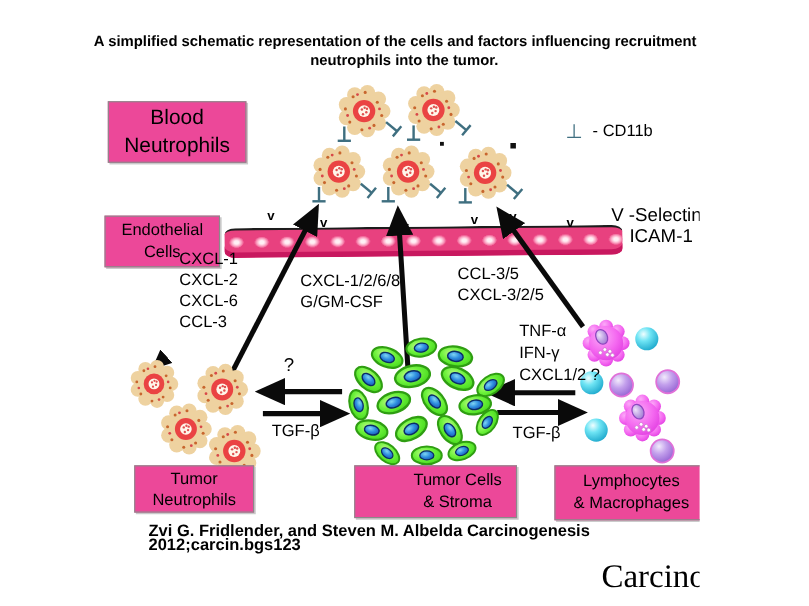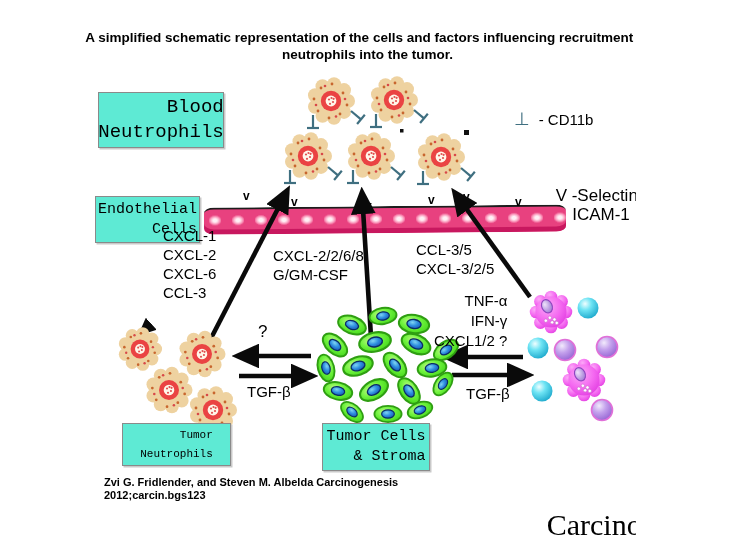--- a/index.html
+++ b/index.html
@@ -2,49 +2,49 @@
 <html><head>
 <meta charset="utf-8">
 <style>
   html,body{margin:0;padding:0;background:#fff;}
   .canvas{position:relative;width:636px;height:551px;background:#fff;overflow:hidden;
           font-family:"Liberation Sans",sans-serif;color:#000;}
   .pre{white-space:pre-line;}
   .abs{position:absolute;}
   .title{top:29px;left:0;width:735px;text-align:center;font-weight:bold;
          font-size:13.5px;line-height:17px;}
-  .box{position:absolute;background:#5eead4;border:1px solid #8a8a8a;
+  .box{position:absolute;background:#ec4899;border:1px solid #8a8a8a;
        box-shadow:1.5px 1.5px 0 #c9c9c9;display:flex;align-items:center;justify-content:center;
-       text-align:right;font-family:Liberation Mono, monospace;}
+       text-align:center;font-family:Liberation Sans, sans-serif;}
   .box-blood{left:98px;top:92px;width:124px;height:54px;font-size:19px;line-height:25px;}
   .box-endo{left:95px;top:196px;width:103px;height:45px;font-size:15px;line-height:20px;}
-  .box-tneut{left:122px;top:423px;width:107px;height:41px;font-size:11px;line-height:19px;}
-  .box-tcell{left:322px;top:423px;width:106px;height:46px;font-size:15px;line-height:20px;}
+  .box-tneut{left:122px;top:423px;width:107px;height:41px;font-size:15px;line-height:19px;}
+  .box-tcell{left:322px;top:423px;width:106px;height:46px;font-size:15px;line-height:20px;padding-left:40px;}
   .box-lymph{left:504px;top:423px;width:138px;height:48px;font-size:15px;line-height:20px;}
   .lbl{position:absolute;font-size:15px;line-height:19px;}
   .lbl-left-chemo{left:163px;top:226px;}
   .lbl-center-chemo{left:273px;top:246px;}
   .lbl-right-chemo{left:416px;top:240px;}
-  .lbl-cytokines{left:434px;top:291px;line-height:20px;text-align:right;}
+  .lbl-cytokines{left:472px;top:291px;line-height:20px;}
   .lbl-question{left:258px;top:322px;font-size:17px;}
   .lbl-tgf-left{left:247px;top:382px;}
   .lbl-tgf-right{left:466px;top:384px;}
   .cd11b{left:514px;top:108px;display:flex;gap:9px;align-items:center;}
   .cd11b .sym{font-size:18px;color:#3f6f80;}
   .cd11b .txt{font-size:15px;text-align:right;}
   .adhesion{left:545px;top:186px;width:112px;text-align:center;font-size:17px;line-height:19px;}
   .endothelium{left:204px;top:206px;width:362px;height:25px;
      background-color:#e8417f;
      background-image:radial-gradient(ellipse 9px 7px at 11px 11px,#fff0f5 0 22%,#fca9c6 48%,#ef5e93 70%,rgba(0,0,0,0) 72%);
      background-size:23px 25px;background-repeat:repeat-x;
      border-top:2px solid #1c1c1c;border-radius:10px/6px;
      box-shadow:inset 0 -5px 0 rgba(198,22,94,.95);
      transform:rotate(-0.5deg);}
   .vmark{position:absolute;font-size:12px;font-weight:bold;}
-  .citation{left:104px;top:476px;font-size:11px;font-weight:bold;line-height:13px;}
+  .citation{left:135px;top:476px;font-size:15px;font-weight:bold;line-height:13px;}
   .copyright{left:4px;top:516px;font-size:9.5px;line-height:11.5px;white-space:pre;}
   .journal{left:518px;top:508px;width:212px;text-align:right;
      font-family:"Liberation Serif",serif;font-size:30px;}
   svg.overlay{position:absolute;left:0;top:0;width:735px;height:551px;pointer-events:none;}
 </style>
 </head>
 <body>
 
 <div class="canvas">
 
@@ -250,33 +250,35 @@
   </svg>
 
   <div class="box box-blood pre">Blood
 Neutrophils</div>
   <div class="box box-endo pre">Endothelial
 Cells</div>
   <div class="box box-tneut pre">Tumor
 Neutrophils</div>
   <div class="box box-tcell pre">Tumor Cells
 &amp; Stroma</div>
+  <div class="box box-lymph pre">Lymphocytes
+&amp; Macrophages</div>
 
   <div class="abs cd11b">
     <span class="sym">⊥</span>
     <span class="txt">- CD11b</span>
   </div>
   <div class="abs adhesion pre">V -Selectins
 ICAM-1</div>
 
   <div class="lbl lbl-left-chemo pre">CXCL-1
 CXCL-2
 CXCL-6
 CCL-3</div>
-  <div class="lbl lbl-center-chemo pre">CXCL-2/2/6/8
+  <div class="lbl lbl-center-chemo pre">CXCL-1/2/6/8
 G/GM-CSF</div>
   <div class="lbl lbl-right-chemo pre">CCL-3/5
 CXCL-3/2/5</div>
   <div class="lbl lbl-cytokines pre">TNF-α
 IFN-γ
 CXCL1/2 ?</div>
   <div class="lbl lbl-question">?</div>
   <div class="lbl lbl-tgf-left">TGF-β</div>
   <div class="lbl lbl-tgf-right">TGF-β</div>
 

